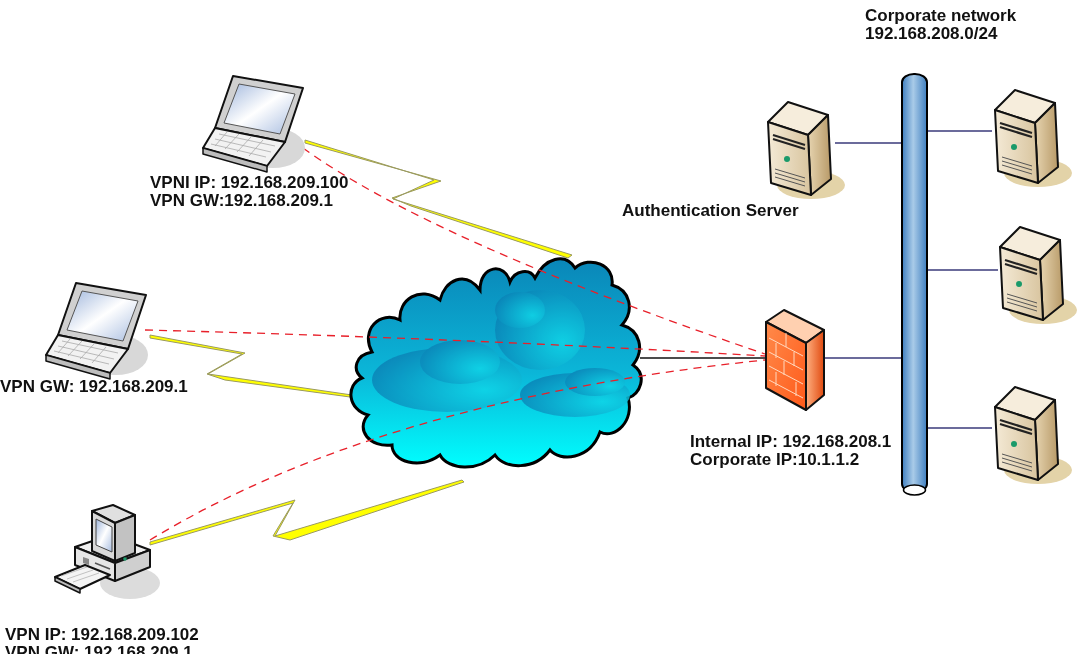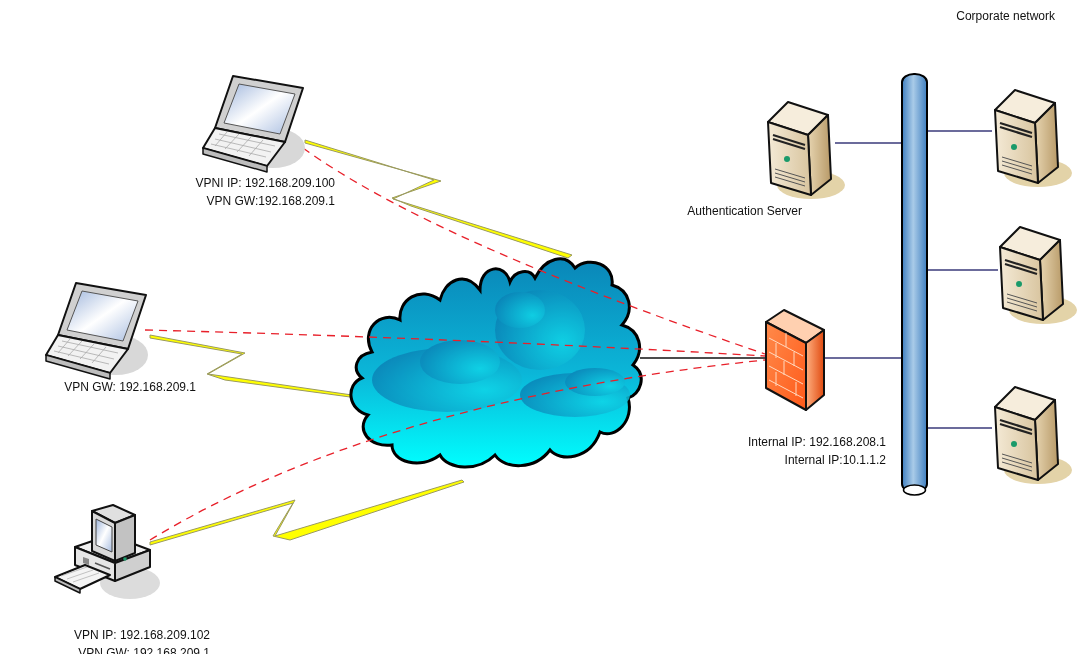--- a/index.html
+++ b/index.html
@@ -1,20 +1,20 @@
 <!DOCTYPE html>
 <html><head>
   <meta charset="utf-8">
   <style>
     html, body { margin: 0; padding: 0; background: #ffffff; }
     body { width: 1077px; height: 654px; position: relative; overflow: hidden;
            font-family: "Liberation Sans", sans-serif; }
     #diagram { position: absolute; left: 0; top: 0; }
-    .label { position: absolute; font-size: 12px; line-height: 18px; color: #111;
-             text-align: right; white-space: nowrap; }
+    .label { position: absolute; font-size: 17px; line-height: 18px; color: #111;
+             text-align: left; white-space: nowrap; font-weight: bold; }
     .label span { display: block; }
   </style>
 </head>
 <body>
 
 <svg id="diagram" width="1077" height="654" viewBox="0 0 1077 654" xmlns="http://www.w3.org/2000/svg">
   <defs>
     <linearGradient id="cloudGrad" x1="0" y1="0" x2="0" y2="1">
       <stop offset="0" stop-color="#0a86b8"></stop>
       <stop offset="0.55" stop-color="#0bb6d8"></stop>
@@ -182,22 +182,23 @@
   <span>VPN GW: 192.168.209.1</span>
 </div>
 
 <div class="label" style="left:5px; top:626px; width:205px;">
   <span>VPN IP: 192.168.209.102</span>
   <span>VPN GW: 192.168.209.1</span>
 </div>
 
 <div class="label" style="left:690px; top:433px; width:196px;">
   <span>Internal IP: 192.168.208.1</span>
-  <span>Internal IP:10.1.1.2</span>
+  <span>Corporate IP:10.1.1.2</span>
 </div>
 
 <div class="label" style="left:622px; top:202px; width:180px;">
   <span>Authentication Server</span>
 </div>
 
 <div class="label" style="left:865px; top:7px; width:190px;">
   <span>Corporate network</span>
+  <span>192.168.208.0/24</span>
 </div>
 
 </body></html>

